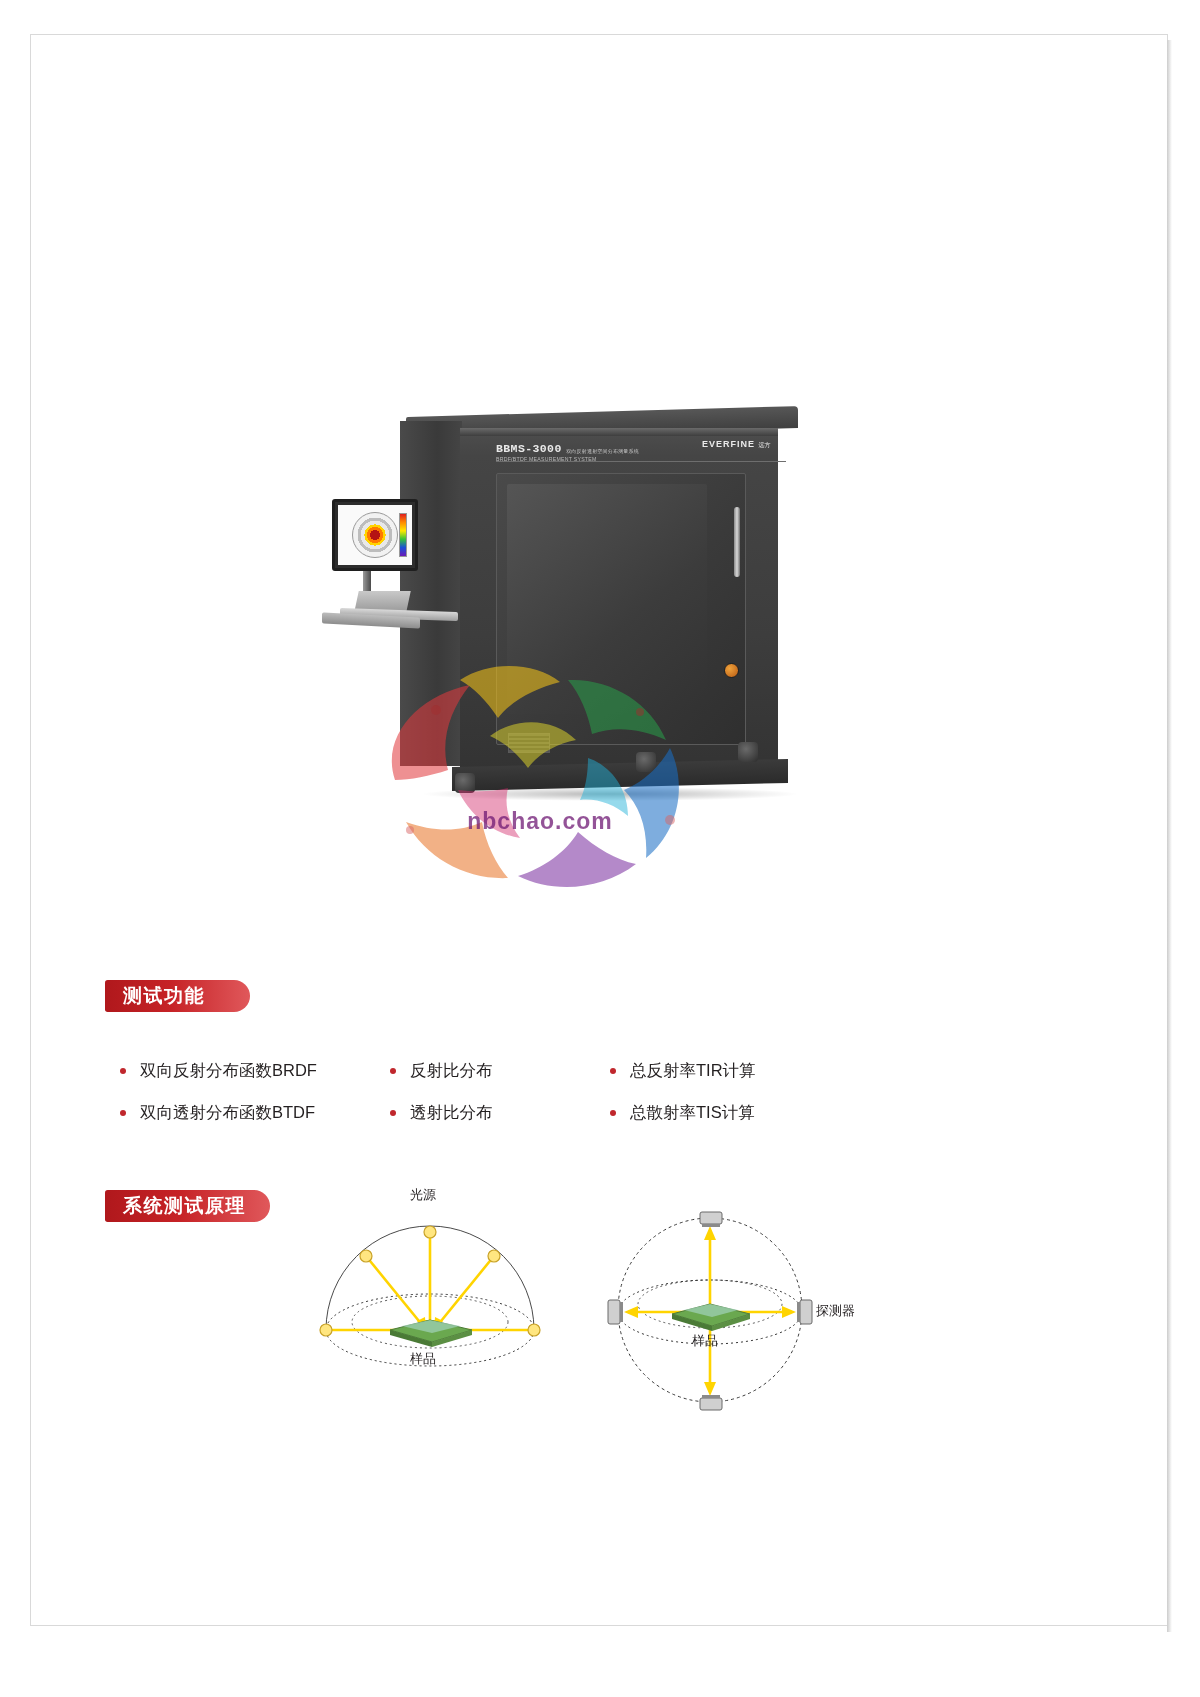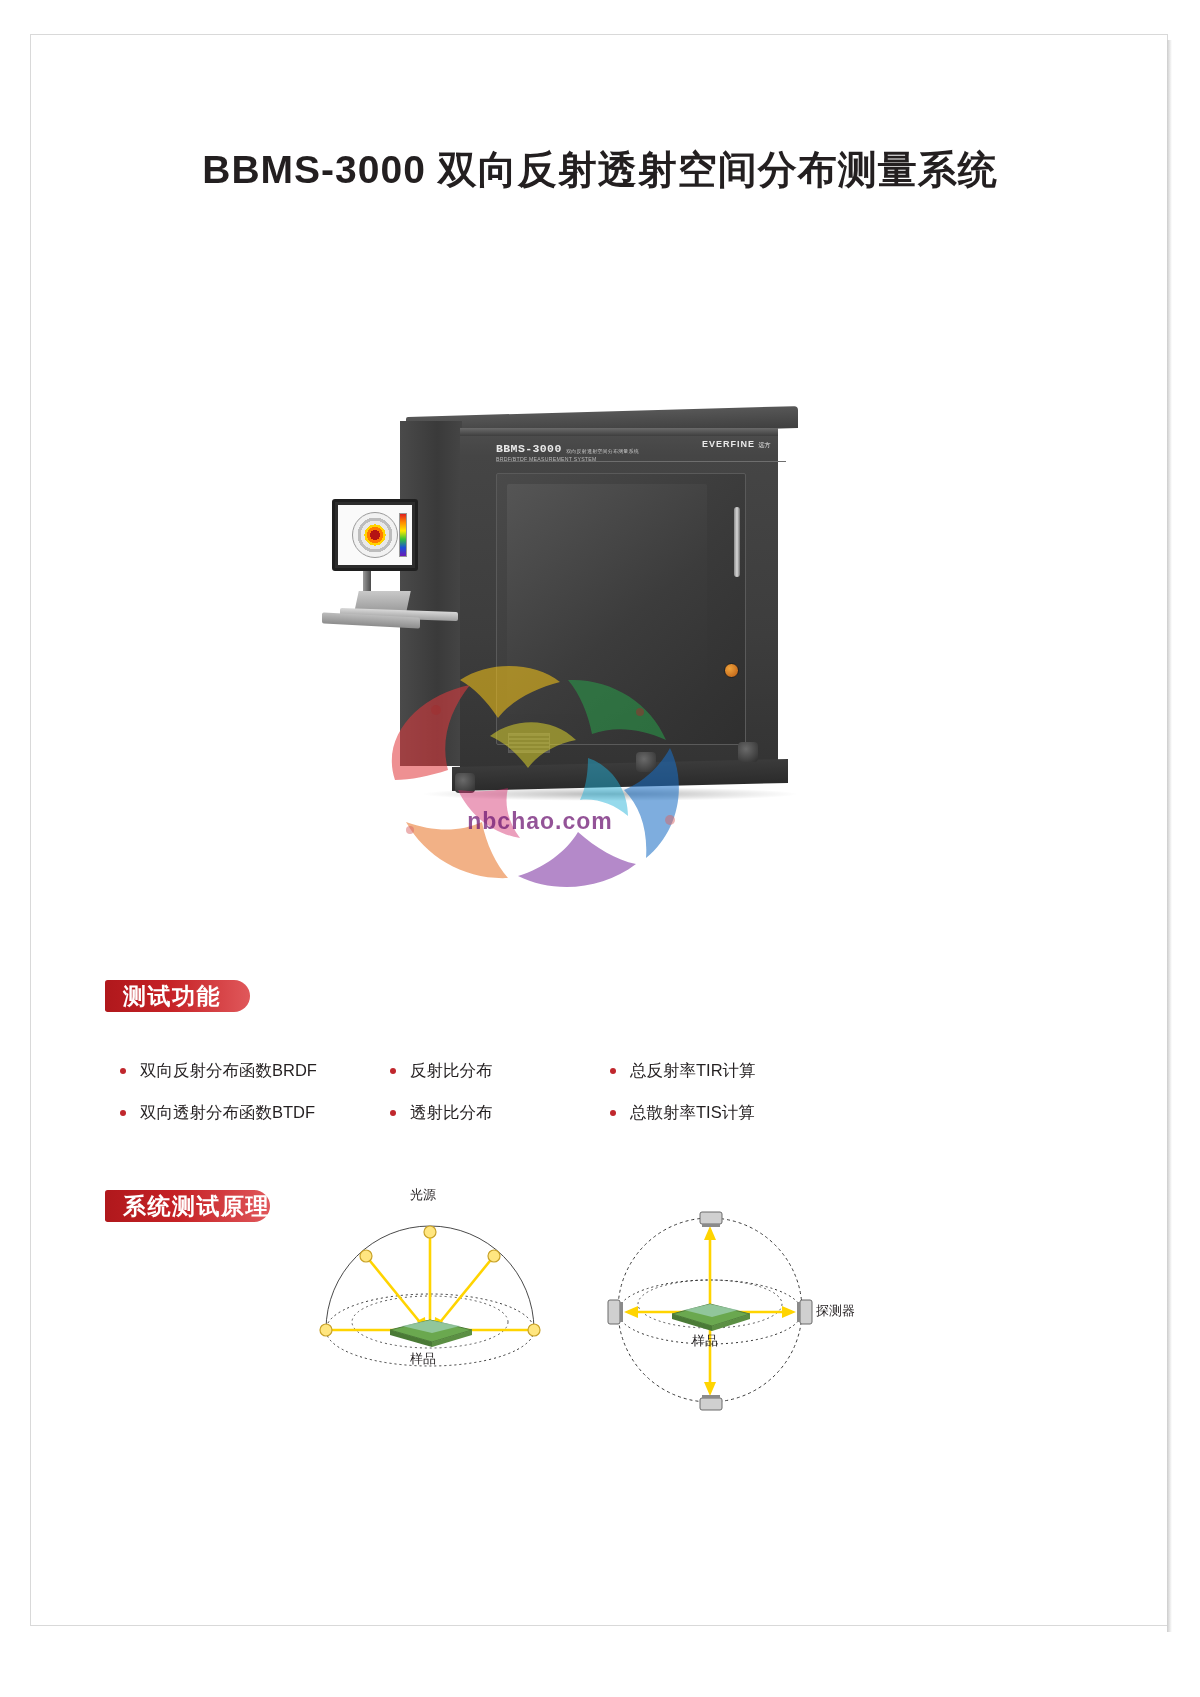--- a/index.html
+++ b/index.html
@@ -266,21 +266,21 @@
     letter-spacing: 2px;
   }
 
   
   .badge {
     position: absolute;
     height: 32px;
     background: linear-gradient(to right,#b0181c 0%,#c62226 45%,#e0585b 100%);
     border-radius: 3px 18px 18px 3px;
     color: #ffffff;
-    font-size: 23px;
+    font-size: 19px;
     font-weight: bold;
     letter-spacing: 1.5px;
     display: flex;
     align-items: center;
     padding-left: 18px;
     box-sizing: border-box;
   }
   #badge-features { left: 105px; top: 980px; width: 145px; }
   #badge-principle { left: 105px; top: 1190px; width: 165px; }
 
@@ -329,21 +329,20 @@
   }
 </style>
 </head>
 <body>
 
 <div id="page">
 
   <div class="page-frame"></div>
   <div class="page-frame-shadow"></div>
 
-  <div class="doc-title">BBMS-3000 双向反射透射空间分布测量系统</div>
 
 
   <div class="photo-area">
 
     <div class="mach-shadow"></div>
     <div class="mach-top"></div>
     <div class="mach-left"></div>
     <div class="mach-front"></div>
     <div class="mach-bevel"></div>
 

